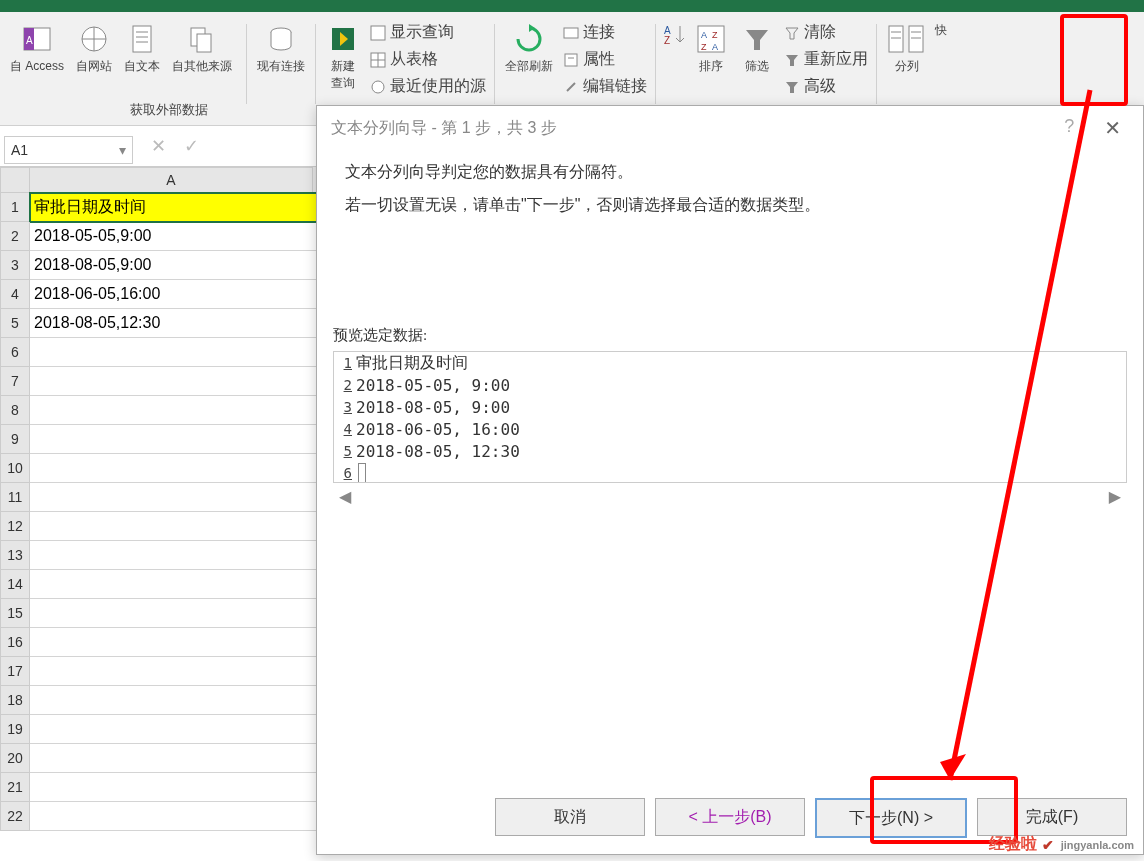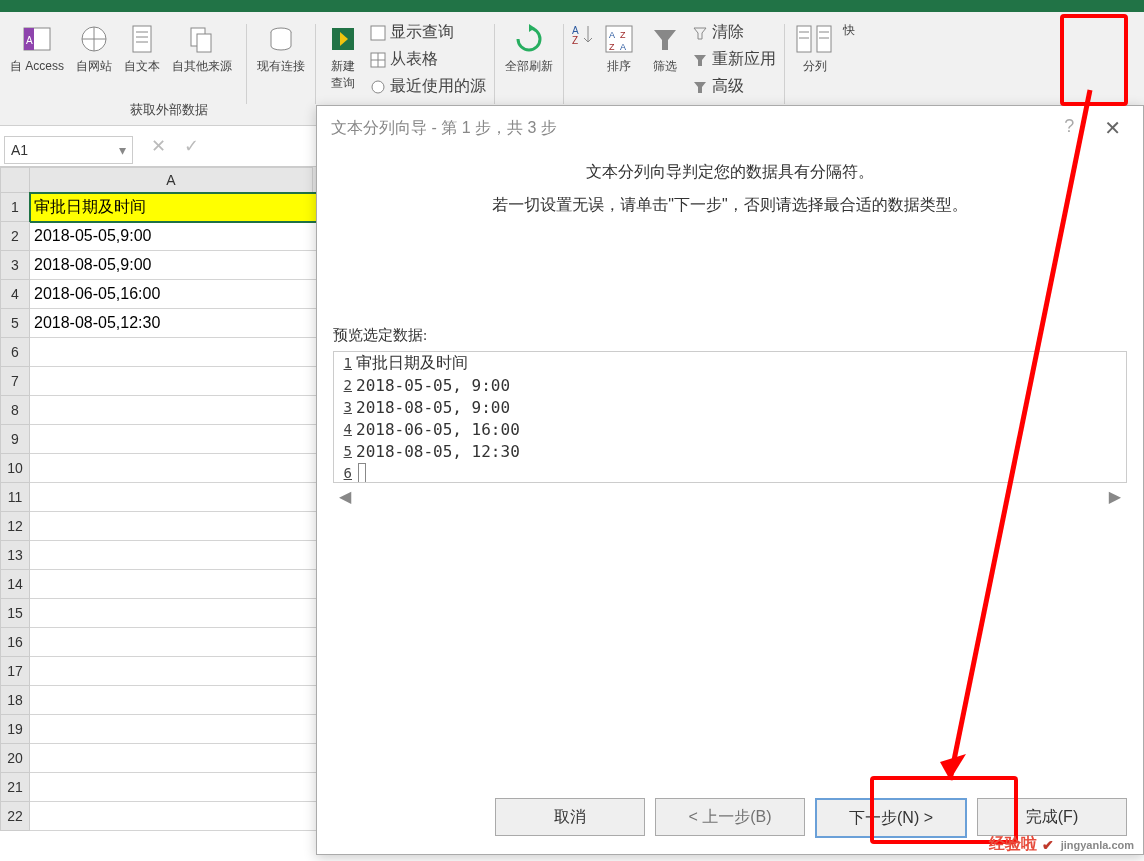--- a/index.html
+++ b/index.html
@@ -196,21 +196,21 @@
     font-size: 18px;
     color: #aaa;
     padding: 4px 10px;
     cursor: pointer;
   }
   .dialog-body {
     padding: 0 16px;
     color: #333;
     font-size: 16px;
   }
-  .dialog-body p { margin: 12px 12px; text-align: center; }
+  .dialog-body p { margin: 12px 12px; }
   .fieldset {
     border: 1px solid #ccc;
     margin-top: 10px;
     padding: 14px 18px 18px 18px;
     position: relative;
   }
   .fieldset-legend {
     position: absolute;
     top: -12px;
     left: 10px;
@@ -256,21 +256,21 @@
     border:1px solid #aaa;
     background:#efefef;
     font-size:16px;
     color:#333;
     display:flex;
     align-items:center;
     justify-content:center;
     padding: 0 14px;
     cursor:pointer;
   }
-  .dbtn.disabled { color:#737373; cursor:default;}
+  .dbtn.disabled { color:#a21caf; cursor:default;}
   .dbtn.primary { border:2px solid #6aa0d8; }
 
   
   .arrow-svg {
     position:absolute;
     top: 50px;
     left: 920px;
     pointer-events:none;
     z-index:100;
   }
@@ -366,20 +366,41 @@
         <span>最近使用的源</span>
       </div>
   </div>
   <div class="ribbon-sep"></div>
   <div class="ribbon-btn">
     <svg width="34" height="34">
         <path d="M17 6 A11 11 0 1 1 6 17" fill="none" stroke="#27ae60" stroke-width="3"></path>
         <path d="M17 2 L17 10 L23 6 Z" fill="#27ae60"></path>
       </svg>
     <span>全部刷新</span>
+  </div>
+  <div class="ribbon-small-list">
+    <div>
+        <svg width="16" height="16">
+          <rect x="1" y="3" width="14" height="10" fill="#fff" stroke="#888"></rect>
+        </svg>
+        <span>连接</span>
+      </div>
+    <div>
+        <svg width="16" height="16">
+          <rect x="2" y="2" width="12" height="12" fill="#fff" stroke="#888"></rect>
+          <line x1="5" y1="6" x2="11" y2="6" stroke="#888"></line>
+        </svg>
+        <span>属性</span>
+      </div>
+    <div>
+        <svg width="16" height="16">
+          <path d="M4 12 L12 4" stroke="#888" stroke-width="2"></path>
+        </svg>
+        <span>编辑链接</span>
+      </div>
   </div>
   <div class="ribbon-sep"></div>
   <div style="display:flex;">
     <div class="ribbon-btn" style="padding:2px;">
       <svg width="24" height="24">
           <text x="2" y="12" font-size="10" fill="#2c5aa0">A</text>
           <text x="2" y="22" font-size="10" fill="#a02c2c">Z</text>
           <path d="M18 4 L18 20 L14 16 M18 20 L22 16" stroke="#888" fill="none"></path>
         </svg>
     </div>

